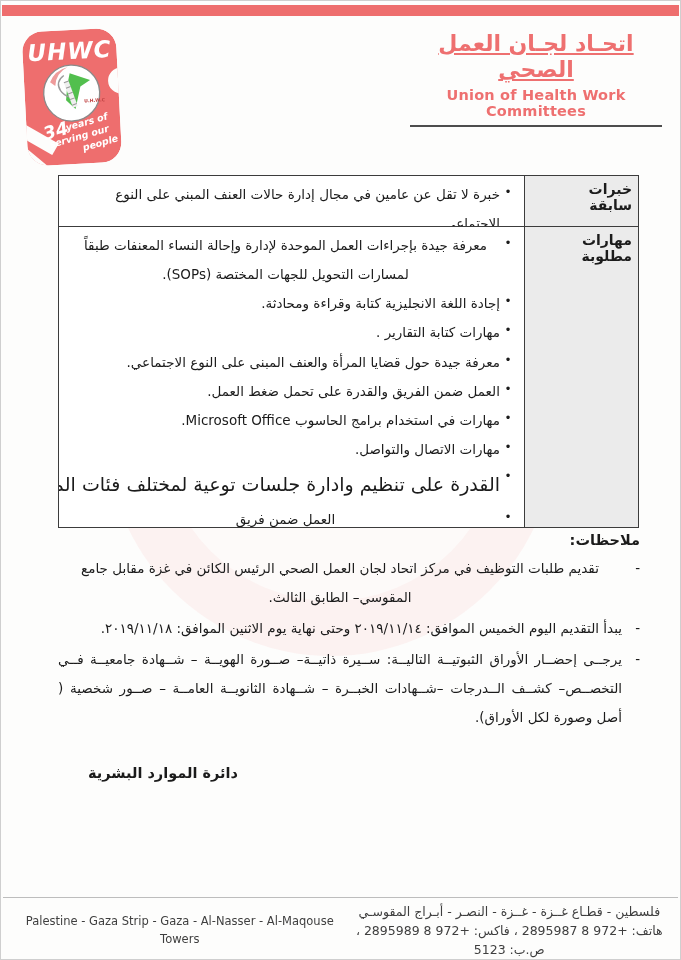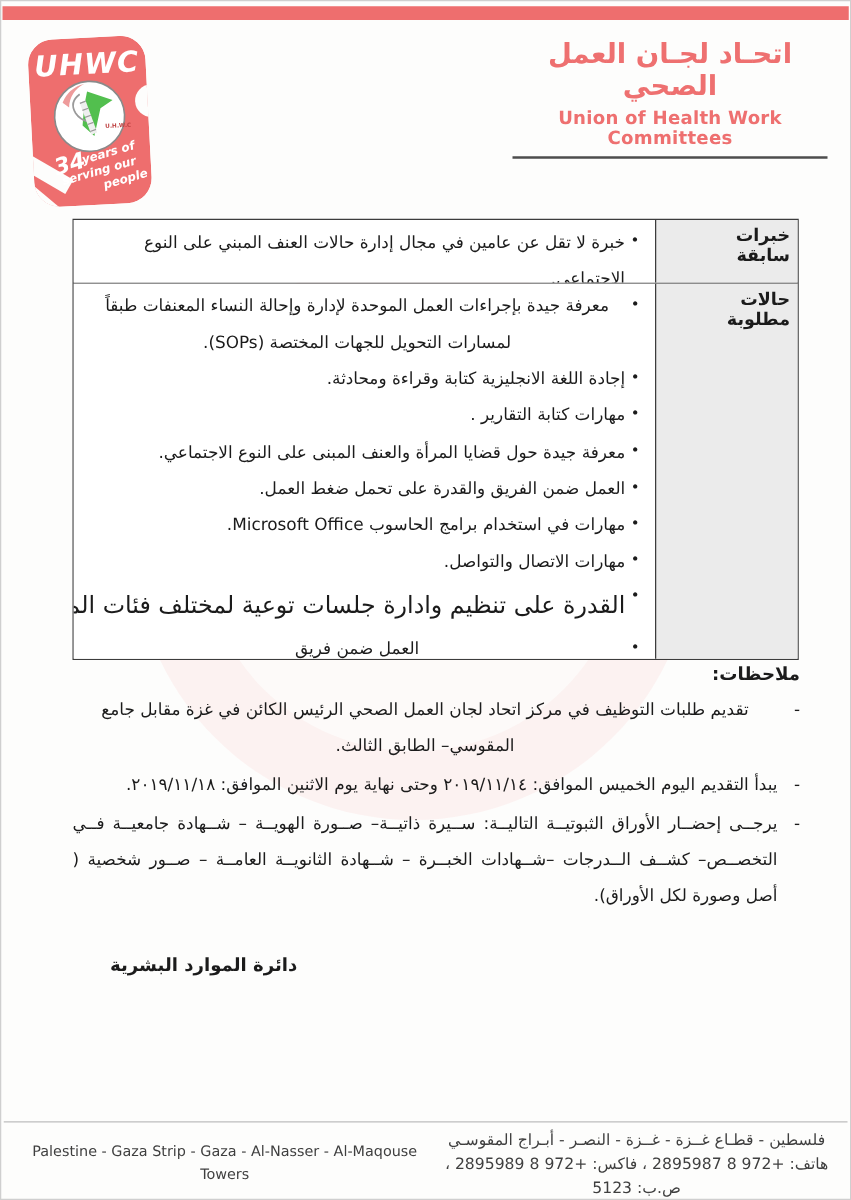--- a/index.html
+++ b/index.html
@@ -12,21 +12,21 @@
     color:#1b1b1b;
   }
   
   .topbar { position:absolute; top:4px; left:1px; right:1px; height:11px; background:#ee6e6e; }
 
   
   .logo-wrap { position:absolute; top:22px; left:14px; width:116px; height:152px; }
 
   
   .header-right { position:absolute; top:30px; right:18px; width:252px; text-align:center; direction:rtl; }
-  .org-ar { font-size:22px; font-weight:bold; color:#ee7070; line-height:1.2; letter-spacing:0.5px; }
+  .org-ar { font-size:22px; font-weight:bold; color:#ee7070; line-height:1.2; letter-spacing:0.5px;text-decoration:underline; }
   .org-en { direction:ltr; font-size:14.5px; font-weight:bold; color:#ee7070; margin-top:3px; letter-spacing:0.2px; }
   .header-underline { height:2px; background:#4d4d4d; margin-top:6px; }
 
   
   .watermark { position:absolute; top:205px; left:105px; width:450px; height:450px;
     border-radius:50%; border:55px solid rgba(238,110,110,0.055);
     background:rgba(238,110,110,0.025); pointer-events:none; }
 
   
   .req-table { position:absolute; top:174px; left:57px; width:581px;
@@ -119,21 +119,21 @@
     <div class="req-row row-exp">
       <div class="req-label">خبرات سابقة</div>
       <div class="req-cell">
         <div class="bullet-item">
           <span class="bullet-dot">•</span>
           <span class="bullet-text">خبرة لا تقل عن عامين في مجال إدارة حالات العنف المبني على النوع الإجتماعي.</span>
         </div>
       </div>
     </div>
     <div class="req-row row-skl">
-      <div class="req-label">حالات مطلوبة</div>
+      <div class="req-label">مهارات مطلوبة</div>
       <div class="req-cell">
         <div class="bullet-item">
           <span class="bullet-dot">•</span>
           <span class="bullet-text center">معرفة جيدة بإجراءات العمل الموحدة لإدارة وإحالة النساء المعنفات طبقاً لمسارات التحويل للجهات المختصة (SOPs).</span>
         </div>
         <div class="bullet-item">
           <span class="bullet-dot">•</span>
           <span class="bullet-text">إجادة اللغة الانجليزية كتابة وقراءة ومحادثة.</span>
         </div>
         <div class="bullet-item">

